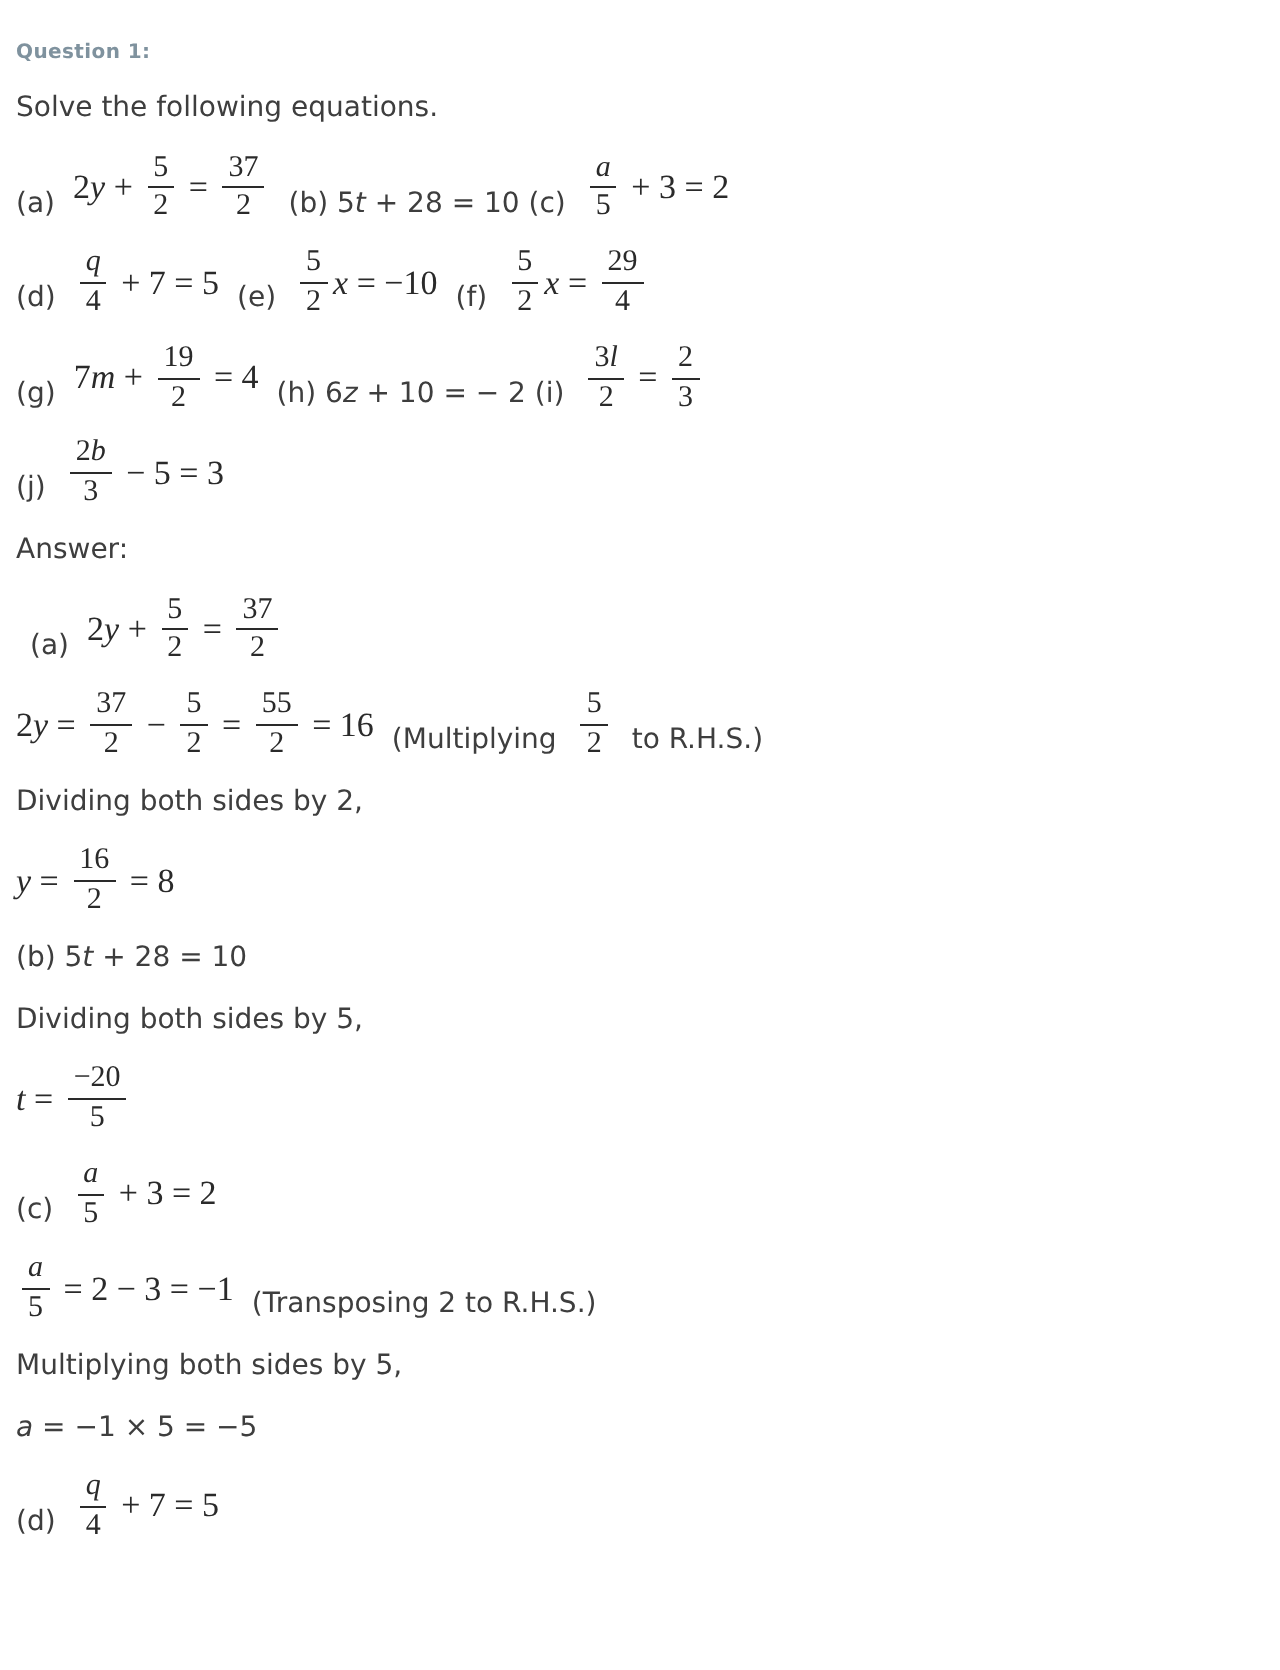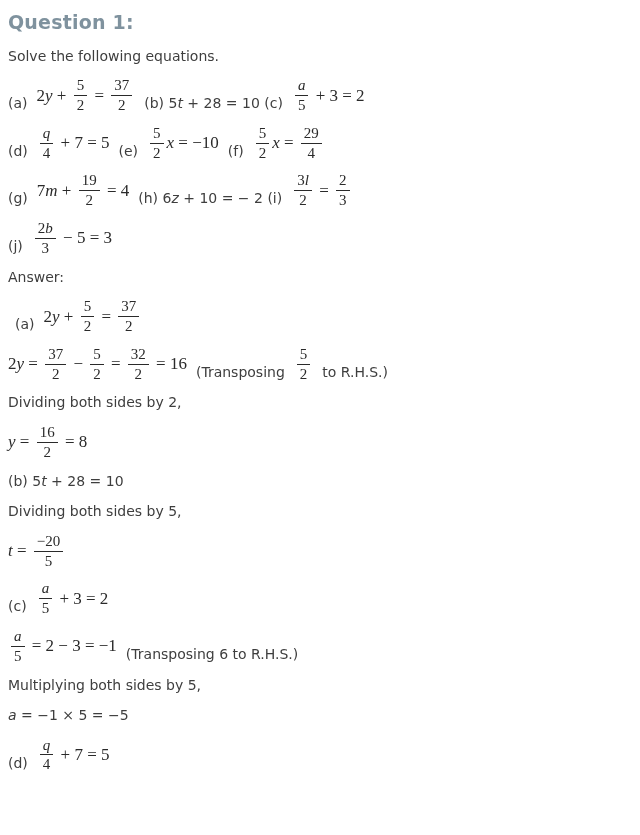--- a/index.html
+++ b/index.html
@@ -19,24 +19,24 @@
   .line {
     display: flex;
     align-items: flex-end;
     gap: 9px;
     margin: 11px 0;
     color: var(--text, #3e3e3e);
     font-size: 14px;
     line-height: 1.4;
   }
   .line.heading {
-    margin-top: 4px;
+    margin-top: 15px;
     color: var(--heading, #7f929e);
     font-weight: bold;
-    font-size: 19px;
+    font-size: 10px;
     letter-spacing: 0.2px;
     align-items: flex-end;
   }
   .txt {
     white-space: pre-wrap;
   }
   .math {
     display: inline-flex;
     align-items: center;
     font-family: "Liberation Serif", "DejaVu Serif", serif;
@@ -97,22 +97,22 @@
       <span class="math"><span class="frac"><span class="num">2<i>b</i></span><span class="den">3</span></span><span class="mrun"> − 5 = 3</span></span>
     </div>
     <div class="line plain">
       <span class="txt">Answer:</span>
     </div>
     <div class="line eq" style="margin-left: 7px;">
       <span class="txt">(a)</span>
       <span class="math"><span class="mrun">2<i>y</i> + </span><span class="frac"><span class="num">5</span><span class="den">2</span></span><span class="mrun"> = </span><span class="frac"><span class="num">37</span><span class="den">2</span></span></span>
     </div>
     <div class="line eq">
-      <span class="math"><span class="mrun">2<i>y</i> = </span><span class="frac"><span class="num">37</span><span class="den">2</span></span><span class="mrun"> − </span><span class="frac"><span class="num">5</span><span class="den">2</span></span><span class="mrun"> = </span><span class="frac"><span class="num">32</span><span class="den">2</span></span><span class="mrun"> = 16</span></span>
-      <span class="txt">(Transposing</span>
+      <span class="math"><span class="mrun">2<i>y</i> = </span><span class="frac"><span class="num">37</span><span class="den">2</span></span><span class="mrun"> − </span><span class="frac"><span class="num">5</span><span class="den">2</span></span><span class="mrun"> = </span><span class="frac"><span class="num">55</span><span class="den">2</span></span><span class="mrun"> = 16</span></span>
+      <span class="txt">(Multiplying</span>
       <span class="math"><span class="frac"><span class="num">5</span><span class="den">2</span></span></span>
       <span class="txt">to R.H.S.)</span>
     </div>
     <div class="line plain">
       <span class="txt">Dividing both sides by 2,</span>
     </div>
     <div class="line eq">
       <span class="math"><span class="mrun"><i>y</i> = </span><span class="frac"><span class="num">16</span><span class="den">2</span></span><span class="mrun"> = 8</span></span>
     </div>
     <div class="line plain">
@@ -123,21 +123,21 @@
     </div>
     <div class="line eq">
       <span class="math"><span class="mrun"><i>t</i> = </span><span class="frac"><span class="num">−20</span><span class="den">5</span></span></span>
     </div>
     <div class="line eq">
       <span class="txt">(c)</span>
       <span class="math"><span class="frac"><span class="num"><i>a</i></span><span class="den">5</span></span><span class="mrun"> + 3 = 2</span></span>
     </div>
     <div class="line eq">
       <span class="math"><span class="frac"><span class="num"><i>a</i></span><span class="den">5</span></span><span class="mrun"> = 2 − 3 = −1</span></span>
-      <span class="txt">(Transposing 6 to R.H.S.)</span>
+      <span class="txt">(Transposing 2 to R.H.S.)</span>
     </div>
     <div class="line plain">
       <span class="txt">Multiplying both sides by 5,</span>
     </div>
     <div class="line plain">
       <span class="txt"><i>a</i> = −1 × 5 = −5</span>
     </div>
     <div class="line eq">
       <span class="txt">(d)</span>
       <span class="math"><span class="frac"><span class="num"><i>q</i></span><span class="den">4</span></span><span class="mrun"> + 7 = 5</span></span>

